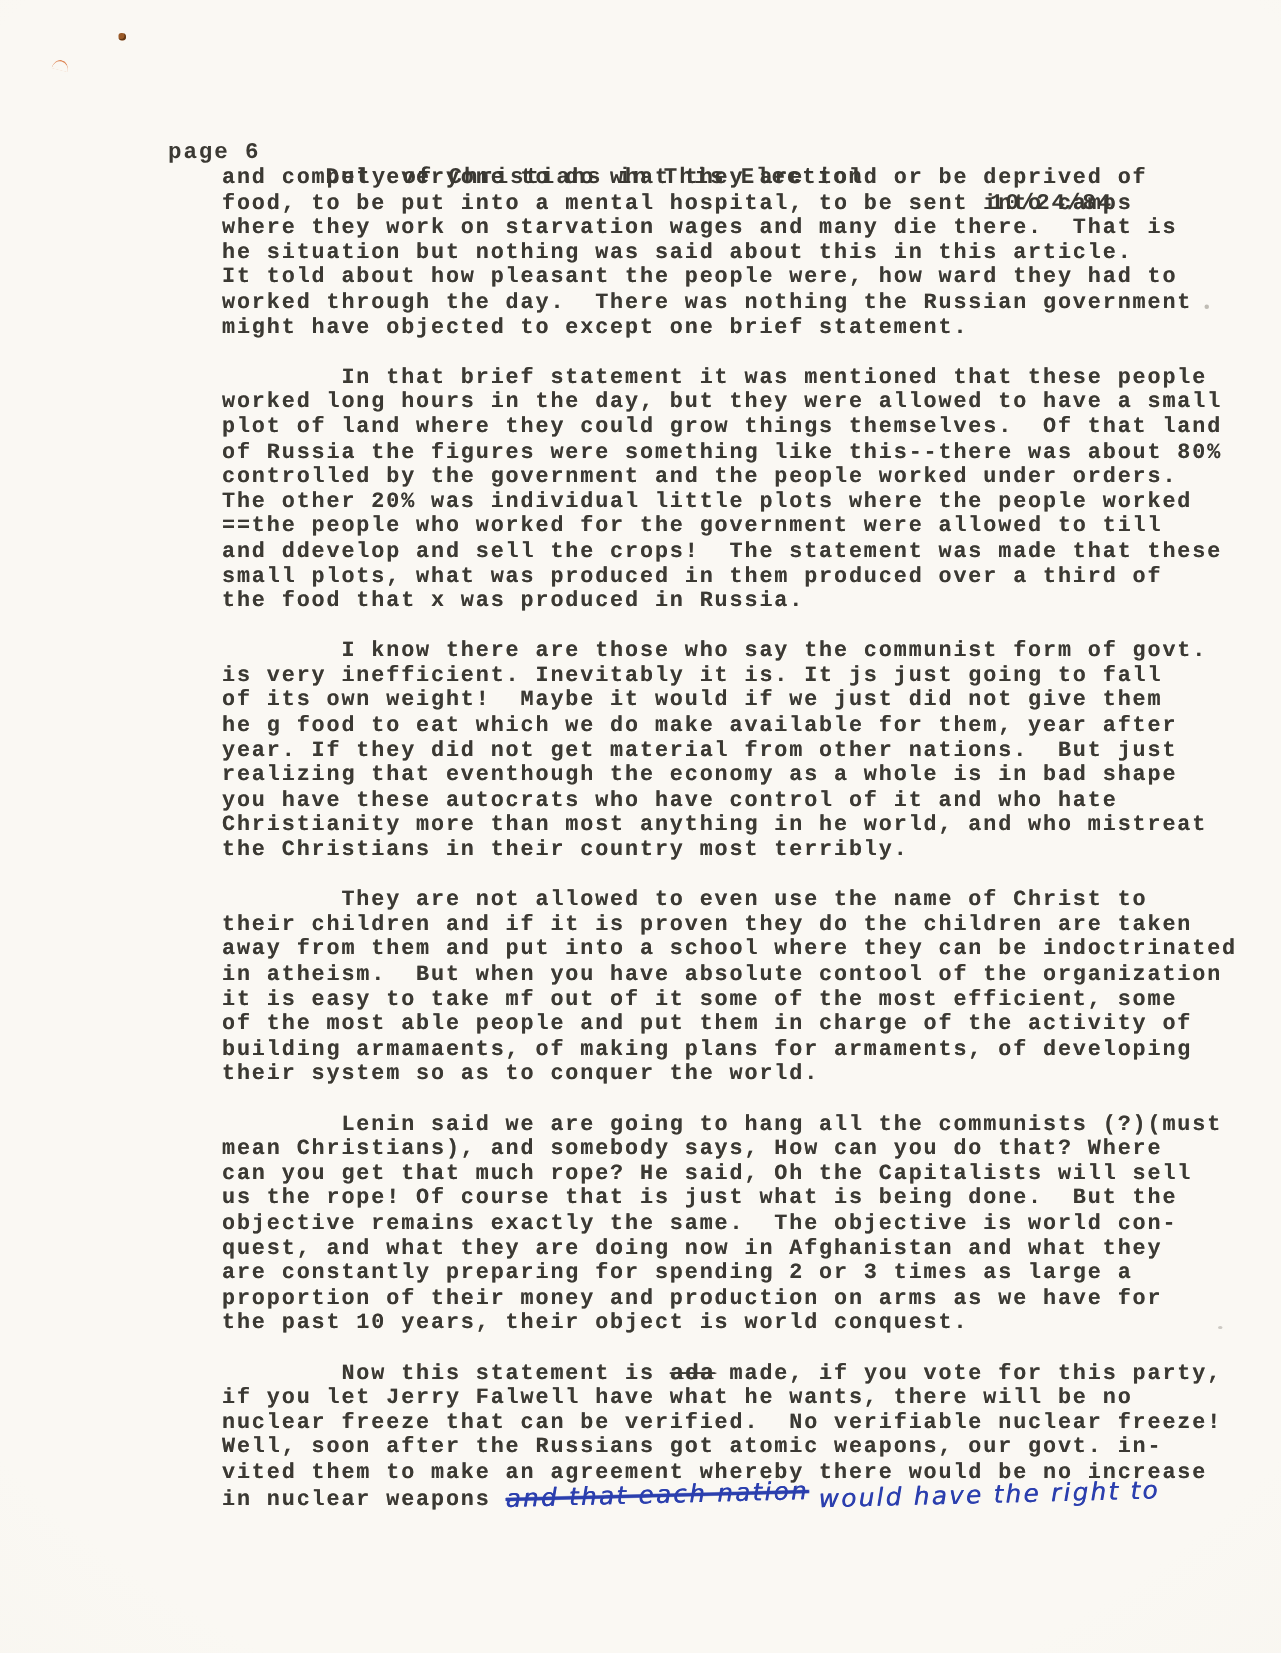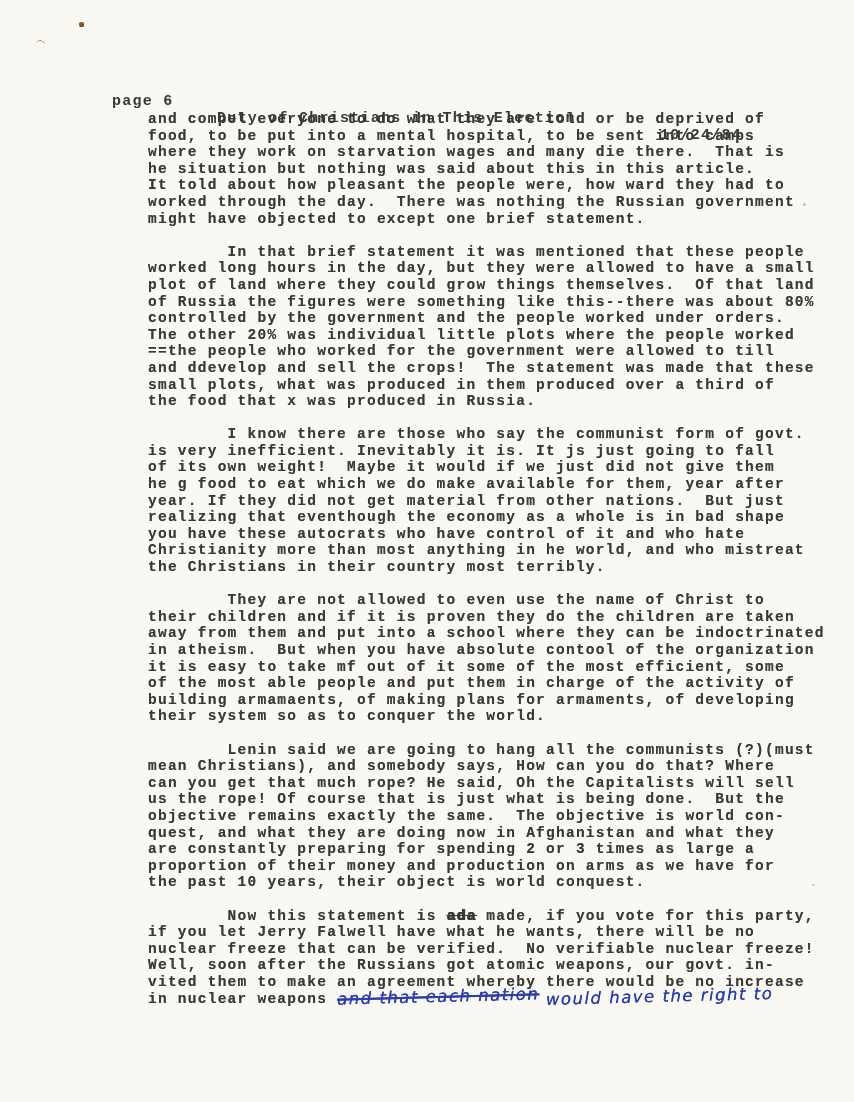--- a/index.html
+++ b/index.html
@@ -39,21 +39,21 @@
     width: 720px;
     font-size: 14.5px;
     line-height: 16.6px;
     font-weight: 600;
     letter-spacing: 1.25px;
     white-space: pre;
     text-shadow: 0 0 0.4px rgba(55, 53, 45, 0.55);
     margin-left: 48px;
   }
   .overstruck {
-    font-weight: 700;
+    font-weight: 400;
     text-decoration: line-through;
     text-shadow: 1px 0 0 currentColor, 0 0 0.5px currentColor;
   }
   .handwriting {
     font-family: "DejaVu Sans", sans-serif;
     font-style: italic;
     font-weight: 400;
     font-size: 16.5px;
     letter-spacing: 1.5px;
     color: #2b3fae;

